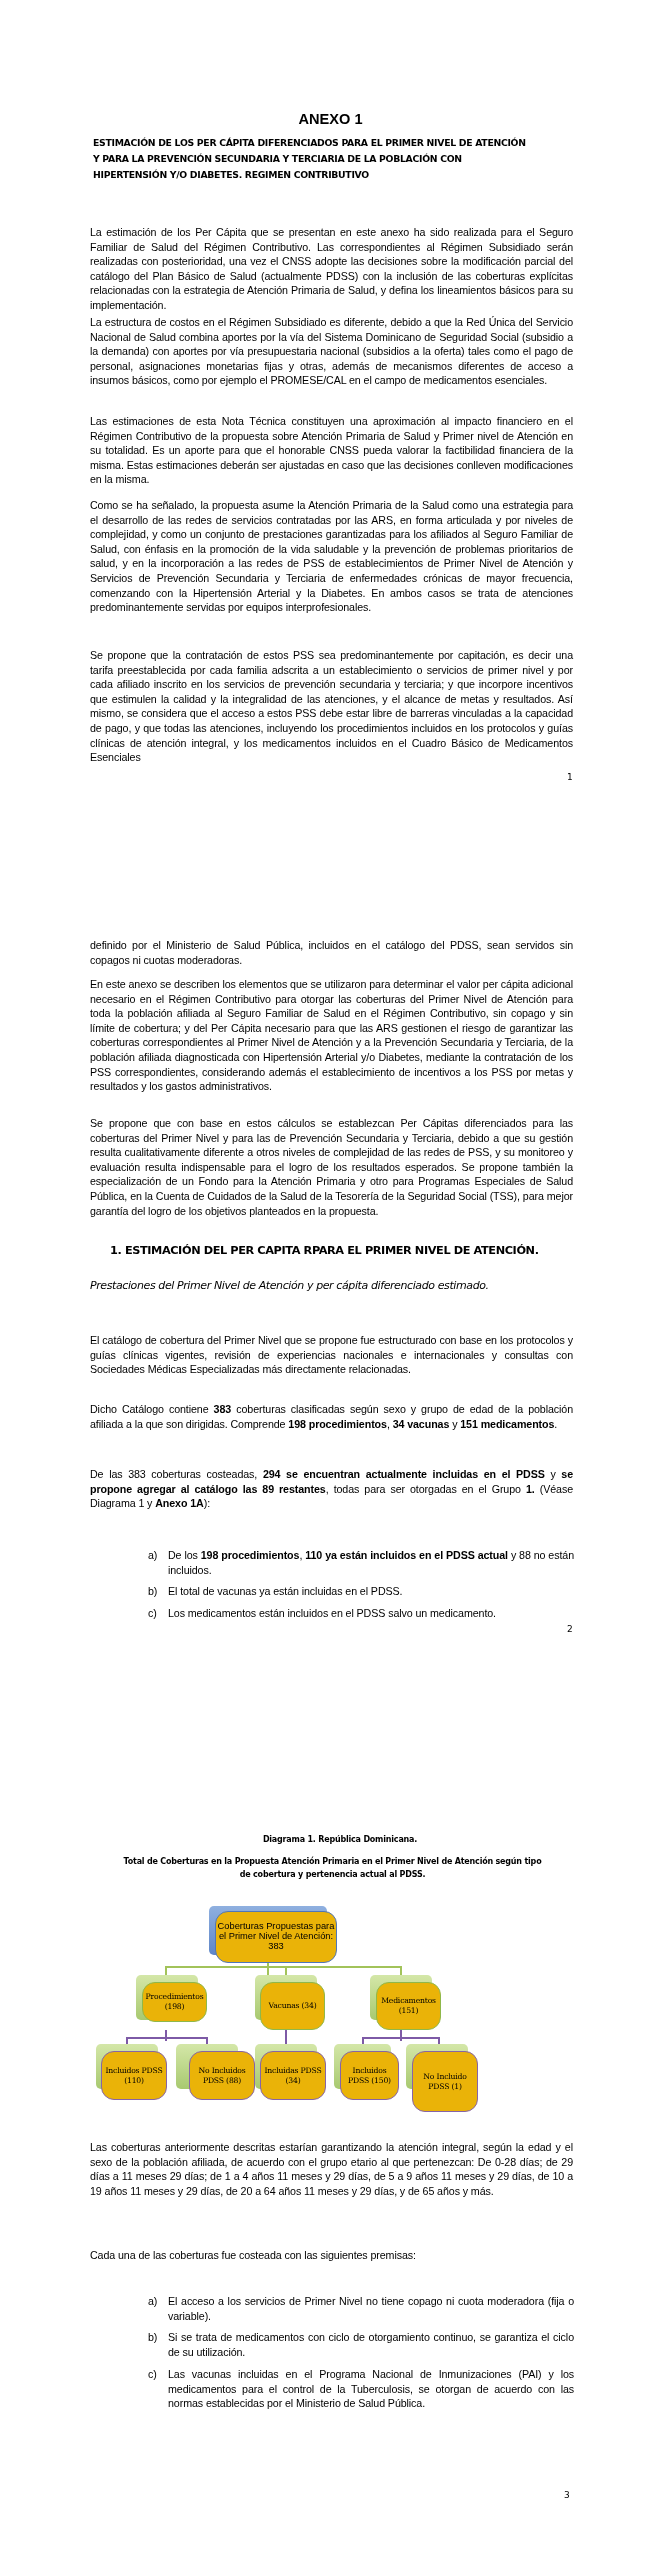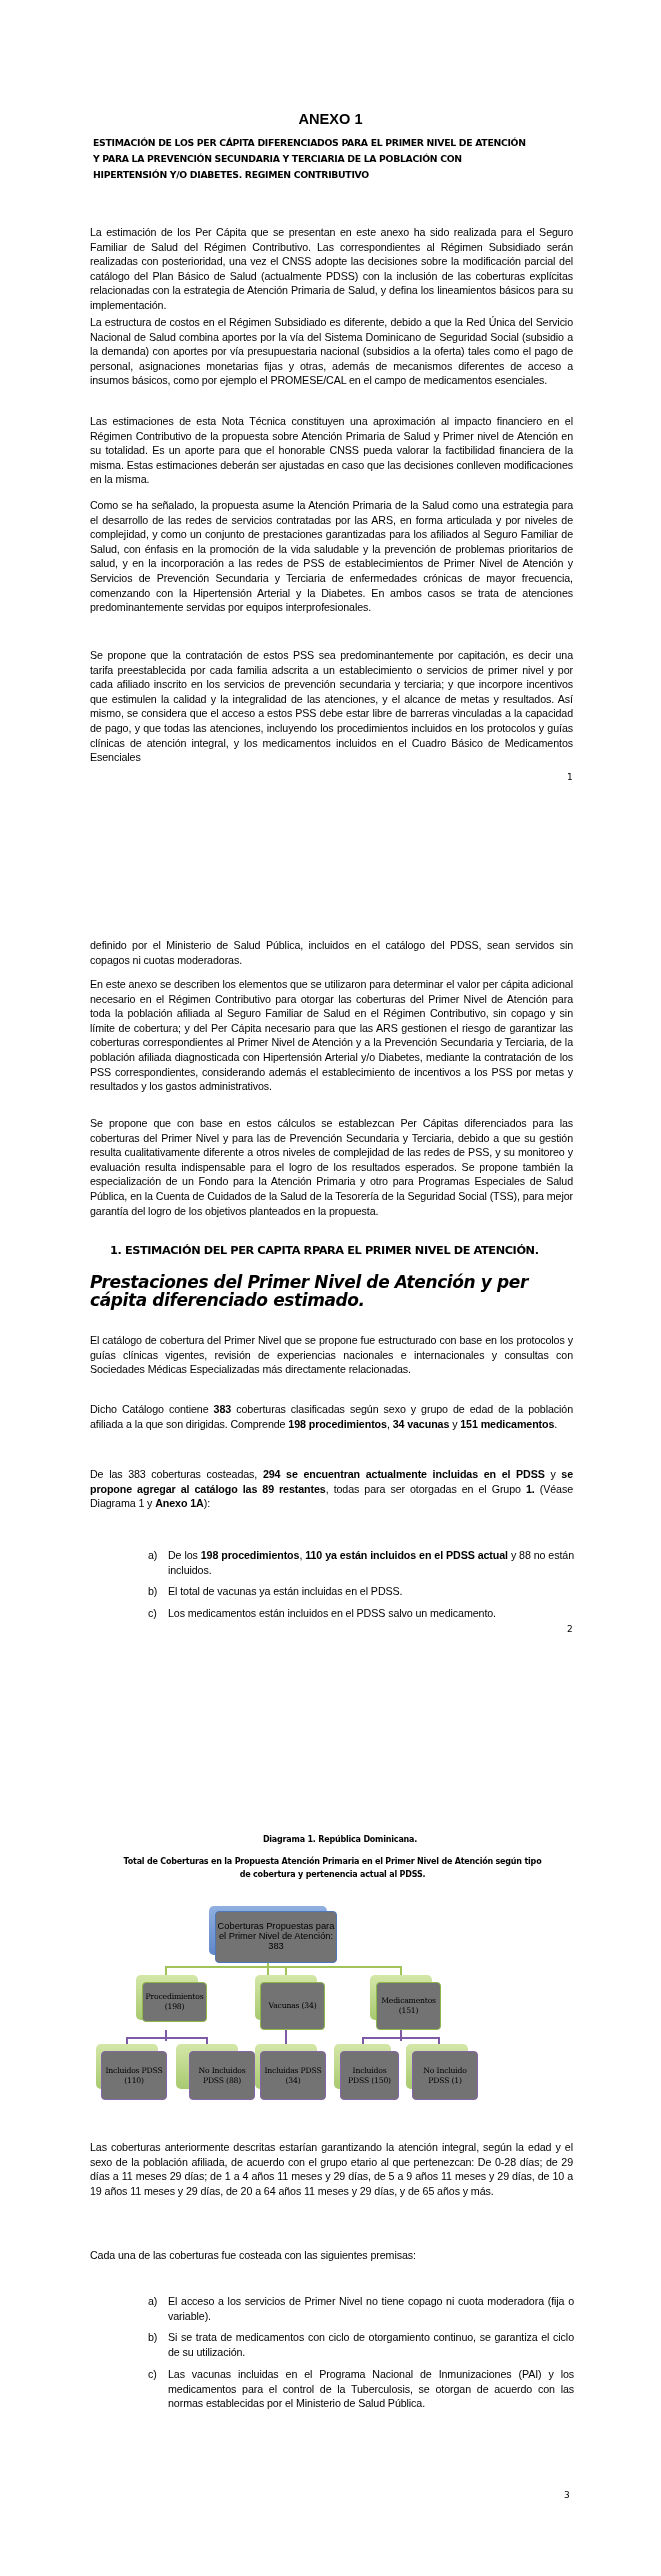--- a/index.html
+++ b/index.html
@@ -4,29 +4,29 @@
 <style>
   html, body { margin: 0; padding: 0; background: #ffffff; }
   body { width: 661px; height: 2576px; position: relative; overflow: hidden; font-family: "Liberation Sans", sans-serif; color: #000; }
   .abs { position: absolute; }
   .col { position: absolute; left: 90px; width: 483px; }
   .para { font-family: "Liberation Sans", sans-serif; font-size: 10.7px; line-height: 14.6px; text-align: justify; margin: 0; letter-spacing: -0.1px; }
   .title { left: 0; width: 661px; text-align: center; font-family: "Liberation Sans", sans-serif; font-weight: bold; font-size: 14.6px; }
   .subtitle { font-family: "DejaVu Sans", sans-serif; font-weight: bold; font-size: 9.3px; line-height: 16px; letter-spacing: -0.3px; }
   .pagenum { font-family: "DejaVu Sans", sans-serif; font-size: 9px; }
   .h1 { font-family: "DejaVu Sans", sans-serif; font-weight: bold; font-size: 11.3px; letter-spacing: -0.4px; }
-  .h2 { font-family: "DejaVu Sans", sans-serif; font-weight: bold; font-style: italic; font-size: 17px; line-height: 18px; letter-spacing: -0.4px; }
+  .h2 { font-family: "DejaVu Sans", sans-serif; font-weight: normal; font-style: italic; font-size: 11px; line-height: 26px; letter-spacing: -0.4px; }
   .list { position: absolute; left: 148px; width: 426px; }
   .li { display: flex; font-size: 10.7px; line-height: 14.6px; text-align: justify; letter-spacing: -0.1px; }
   .li .mk { width: 20px; flex: none; }
   .li .tx { flex: 1; }
   .caption { font-family: "DejaVu Sans", sans-serif; font-weight: bold; font-size: 8px; text-align: center; letter-spacing: -0.2px; }
   
   .node-back { position: absolute; border-radius: 4.9px; }
-  .node { position: absolute; background: #737373; border-radius: 4px; display: flex; align-items: center; justify-content: center; text-align: center; box-sizing: border-box; }
+  .node { position: absolute; background: #eab308; border-radius: 13px; display: flex; align-items: center; justify-content: center; text-align: center; box-sizing: border-box; }
   .node.root { border: 1.2px solid #4f76b8; font-family: "Liberation Sans", sans-serif; font-size: 9.3px; line-height: 9.7px; }
   .node.lvl1 { border: 1.2px solid #8fb84a; font-family: "DejaVu Serif", serif; font-size: 7.7px; line-height: 9.7px; letter-spacing: -0.2px; }
   .node.lvl2 { border: 1.2px solid #8664a8; font-family: "DejaVu Serif", serif; font-size: 7.7px; line-height: 9.7px; letter-spacing: -0.2px; }
   .back-blue { background: linear-gradient(#8fb0e0, #5f86c8); }
   .back-green { background: linear-gradient(#d4e7a8, #a8c970); }
   .line-g { position: absolute; background: #a2c35a; }
   .line-p { position: absolute; background: #7d5aa6; }
 </style>
 </head>
 <body>
@@ -122,21 +122,21 @@
   <div class="node-back back-green" style="left:176px; top:2044px; width:62px; height:45px;"></div>
   <div class="node lvl2" style="left:181px; top:2051px; width:66px; height:49px;margin-left:8px;">No Incluidos PDSS (88)</div>
 
   <div class="node-back back-green" style="left:255px; top:2044px; width:62px; height:45px;"></div>
   <div class="node lvl2" style="left:260px; top:2051px; width:66px; height:49px;">Incluidas PDSS (34)</div>
 
   <div class="node-back back-green" style="left:334px; top:2044px; width:57px; height:45px;"></div>
   <div class="node lvl2" style="left:340px; top:2051px; width:59px; height:49px;">Incluidos PDSS (150)</div>
 
   <div class="node-back back-green" style="left:406px; top:2044px; width:62px; height:45px;"></div>
-  <div class="node lvl2" style="left:412px; top:2051px; width:66px; height:49px;">No Incluido PDSS (1)</div>
+  <div class="node lvl2" style="left:412px; top:2051px; width:66px; height:61px;">No Incluido PDSS (1)</div>
 </div>
 
 <p class="col para" style="top:2140px;">Las coberturas anteriormente descritas estarían garantizando la atención integral, según la edad y el sexo de la población afiliada, de acuerdo con el grupo etario al que pertenezcan: De 0-28 días; de 29 días a 11 meses 29 días; de 1 a 4 años 11 meses y 29 días, de 5 a 9 años 11 meses y 29 días, de 10 a 19 años 11 meses y 29 días, de 20 a 64 años 11 meses y 29 días, y de 65 años y más.</p>
 <p class="col para" style="top:2248px;">Cada una de las coberturas fue costeada con las siguientes premisas:</p>
 
 <div class="list" style="top:2294px;">
   <div class="li" style="margin-bottom:7.3px;">
     <span class="mk">a)</span>
     <span class="tx">El acceso a los servicios de Primer Nivel no tiene copago ni cuota moderadora (fija o variable).</span>
   </div>

